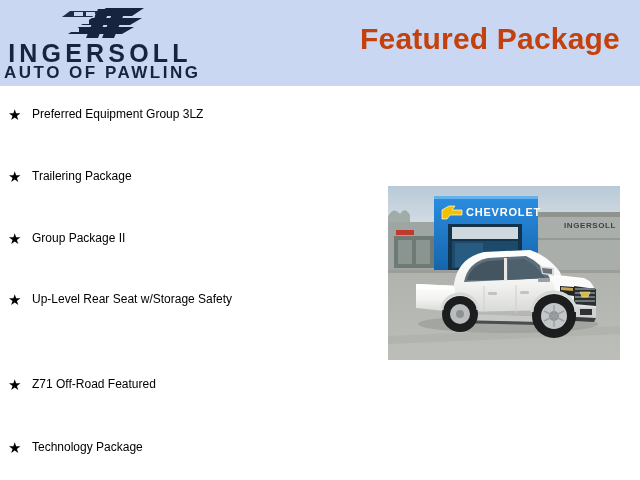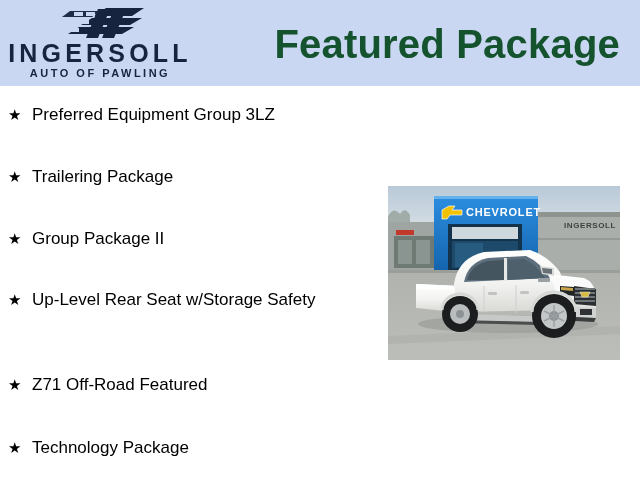--- a/index.html
+++ b/index.html
@@ -54,35 +54,35 @@
     line-height: 26px;
     white-space: nowrap;
   }
 
   .brand-tagline {
     position: absolute;
     left: 4px;
     top: 65px;
     width: 192px;
     text-align: center;
-    font-size: 11px;
+    font-size: 17px;
     font-weight: 700;
     letter-spacing: 2.5px;
     color: #17243f;
     line-height: 12px;
     white-space: nowrap;
   }
 
   .header-title {
     position: absolute;
     right: 20px;
     top: 22px;
-    font-size: 40px;
+    font-size: 30px;
     font-weight: 700;
-    color: #14532d;
+    color: #c2410c;
     letter-spacing: 0.2px;
     white-space: nowrap;
   }
 
   
   .feature-list {
     position: absolute;
     left: 0;
     top: 96px;
     width: 360px;
@@ -100,21 +100,21 @@
     width: 24px;
     flex: 0 0 24px;
     font-size: 15px;
     line-height: 21px;
     color: #000000;
     text-align: left;
   }
 
   .feature-text {
     flex: 1 1 auto;
-    font-size: 17px;
+    font-size: 12px;
     line-height: 21px;
     color: #000000;
   }
 
   
   .vehicle-photo {
     position: absolute;
     left: 388px;
     top: 186px;
     width: 232px;

